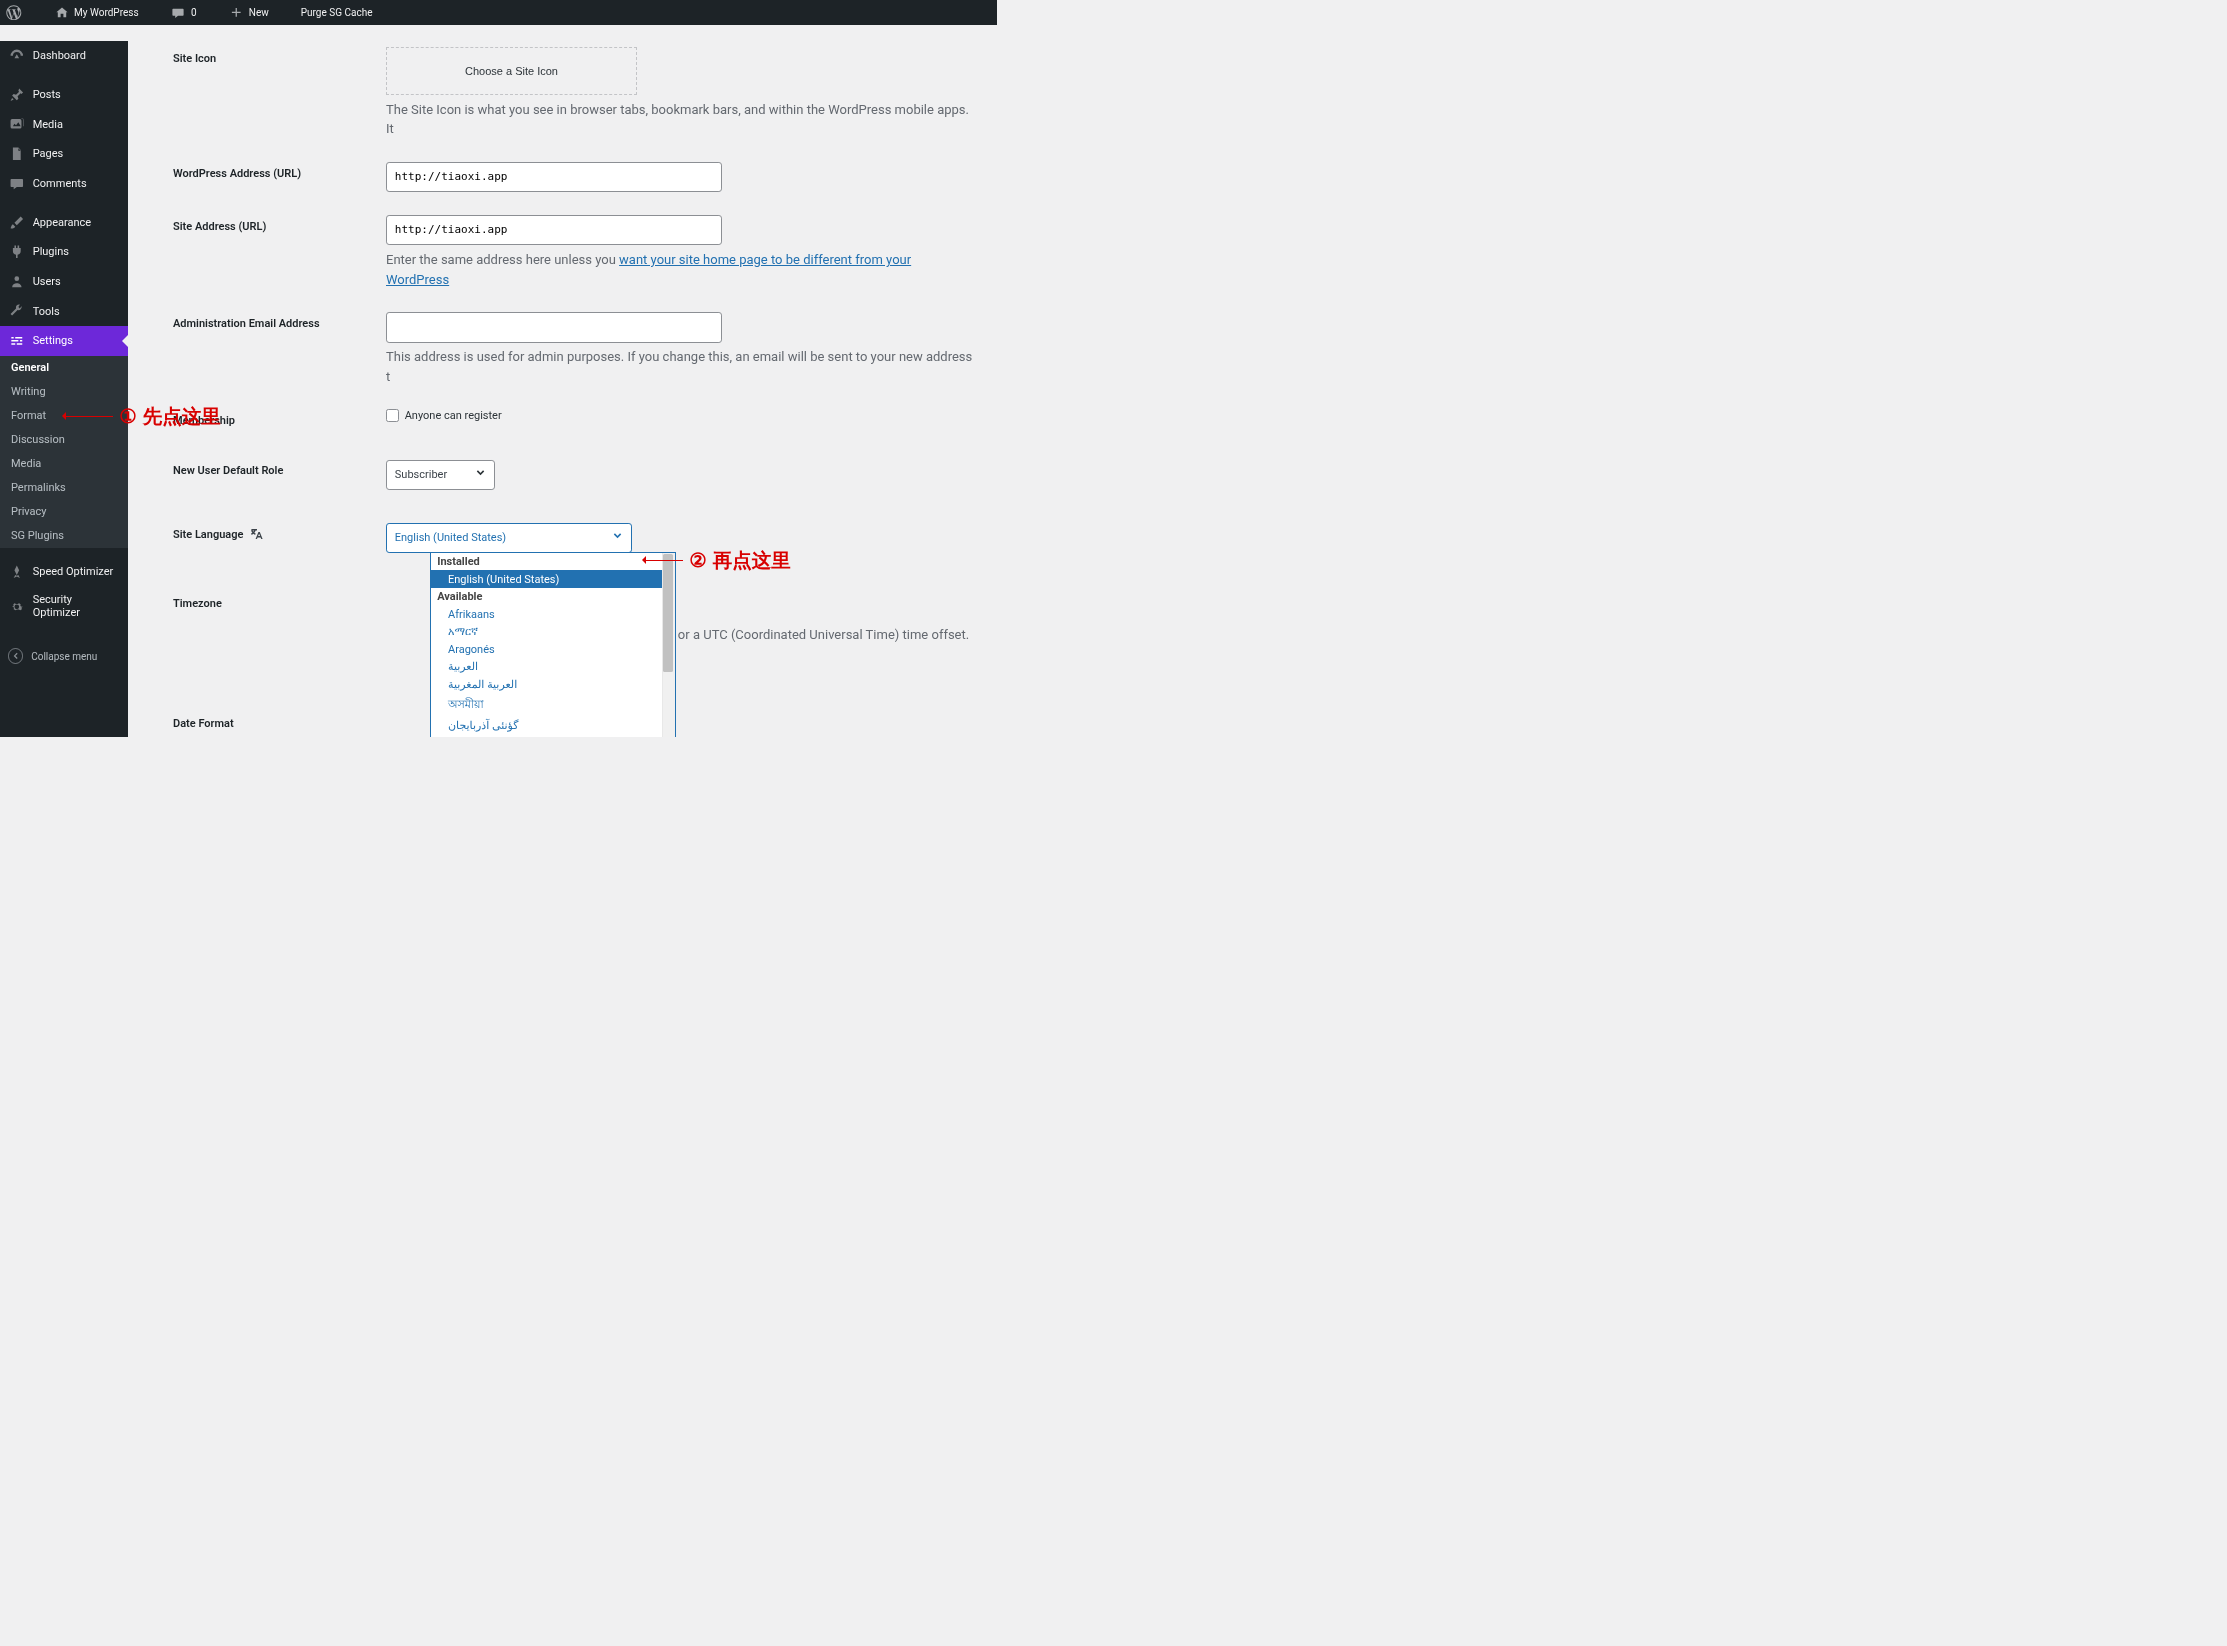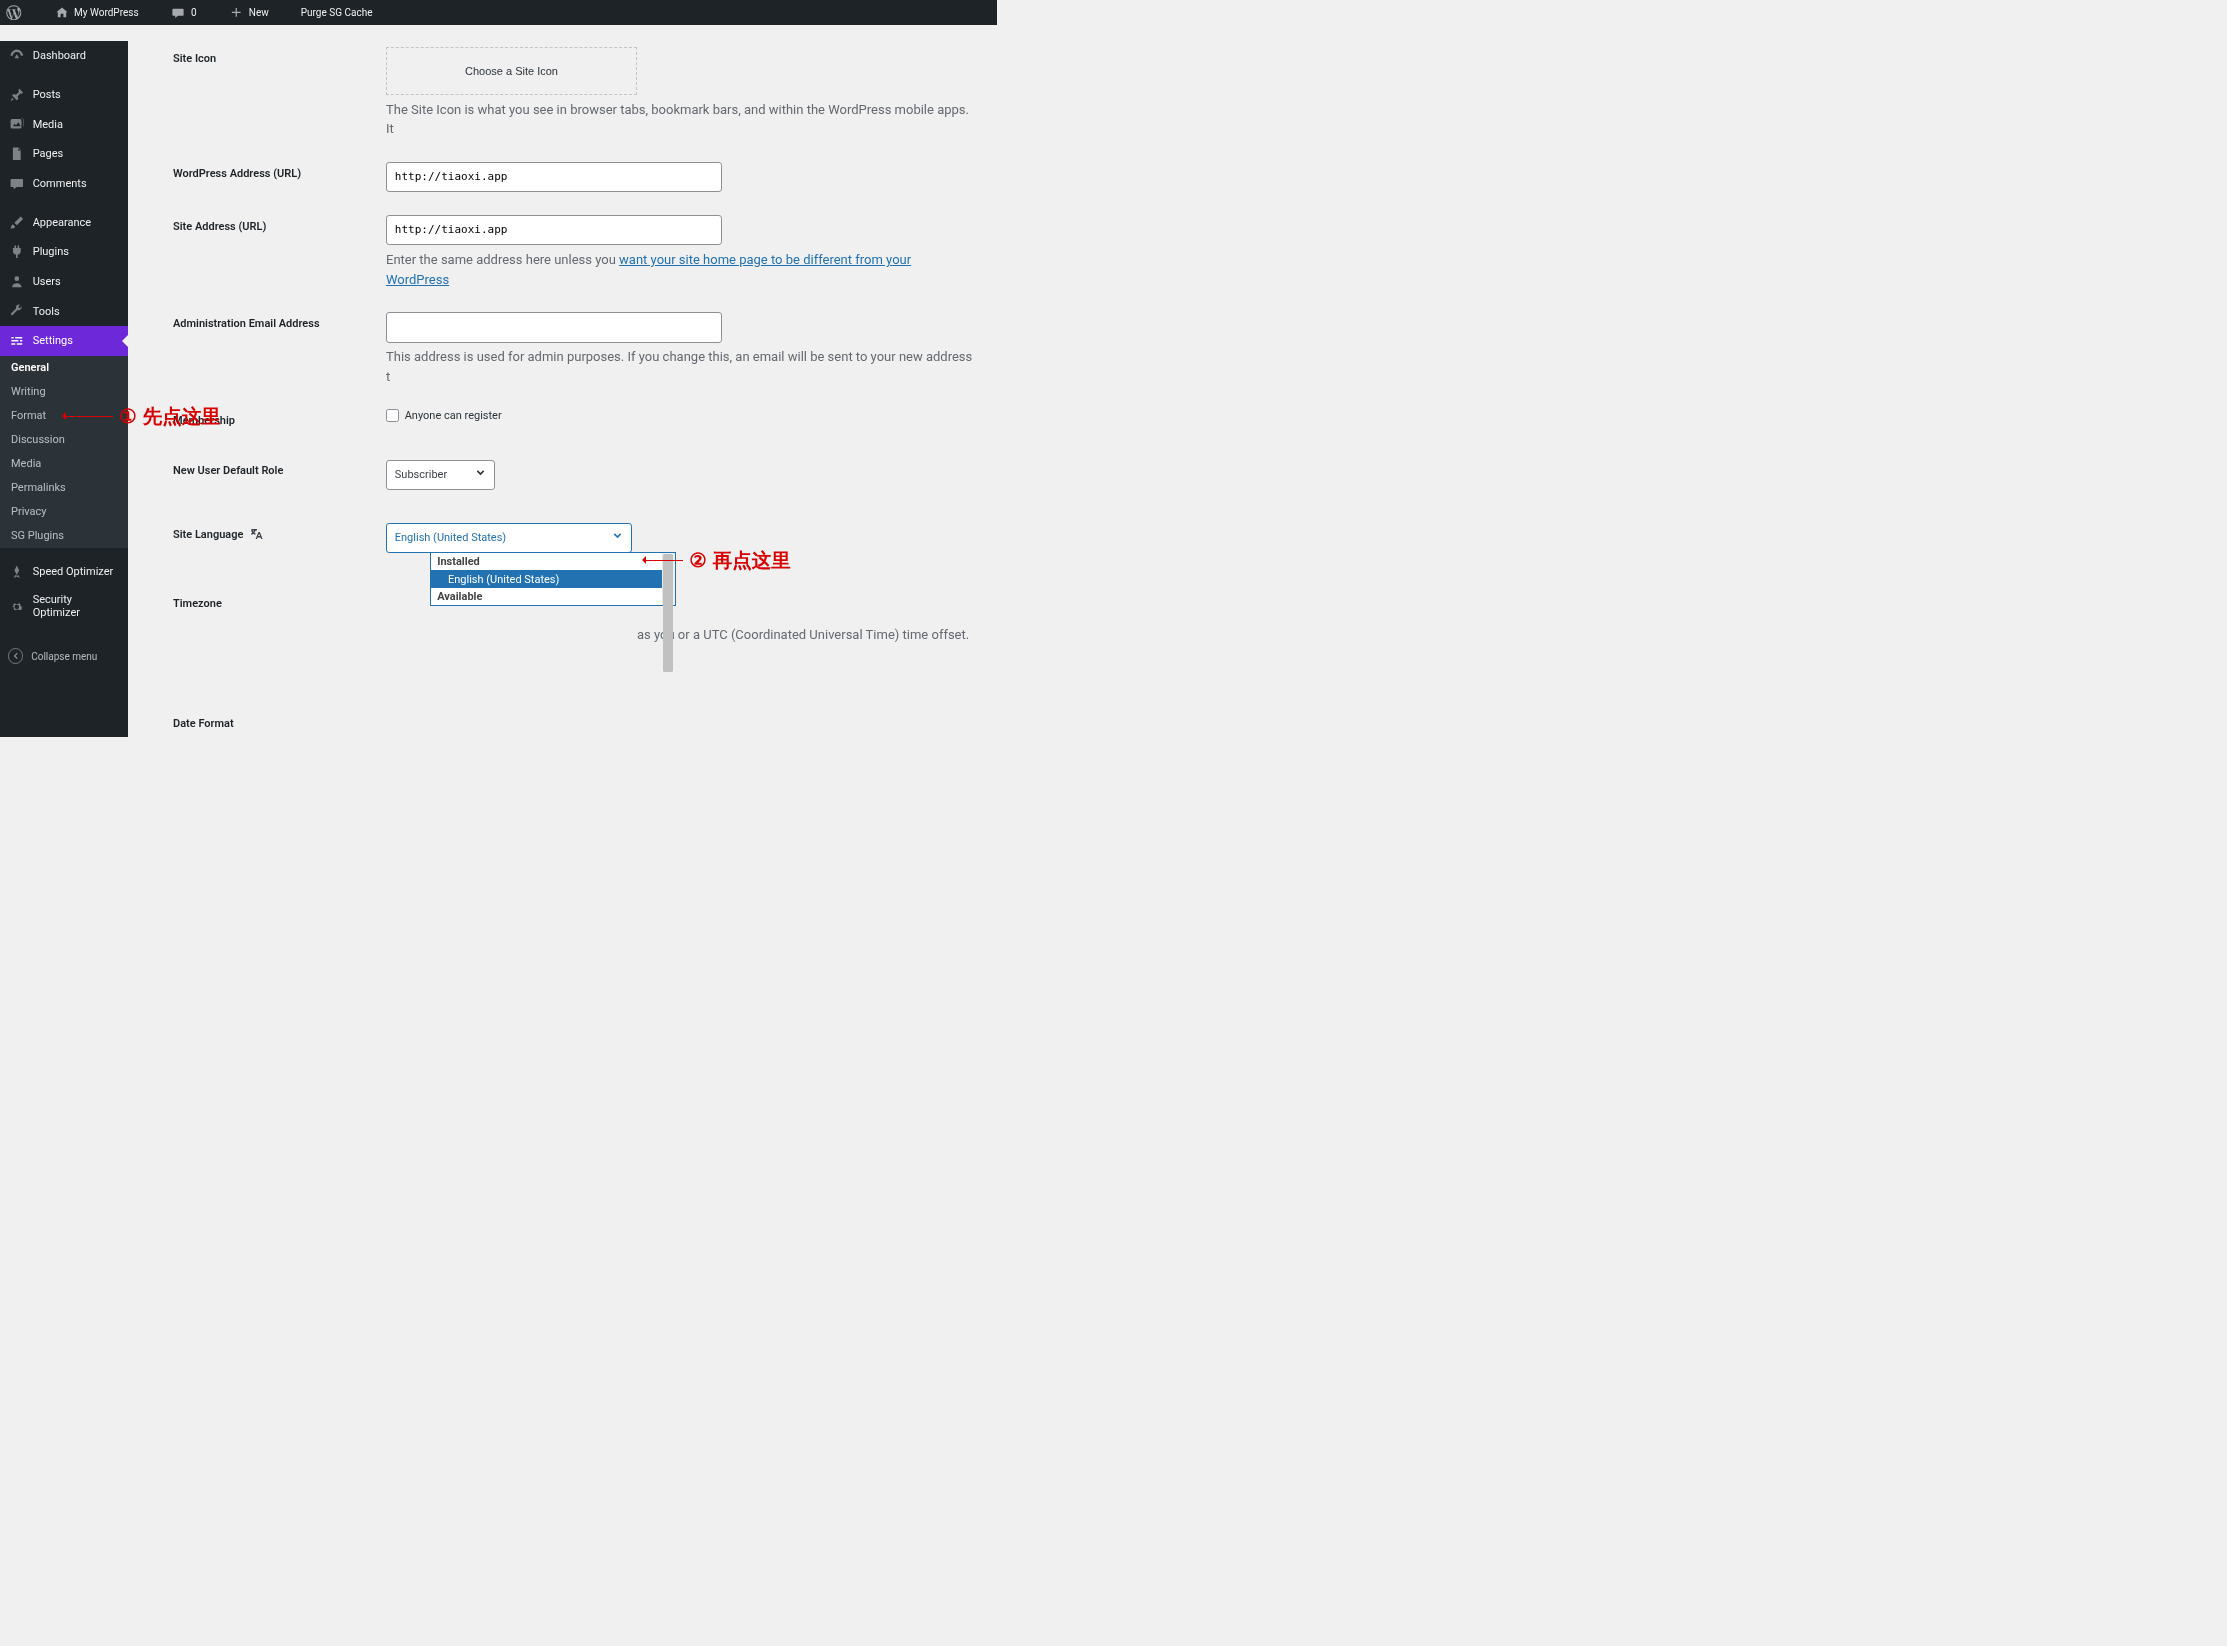--- a/index.html
+++ b/index.html
@@ -348,20 +348,30 @@
         <span>English (United States)</span>
         <span class="chev"><svg width="11" height="11" viewBox="0 0 14 14" fill="none">
                 <path d="M3 5l4 4 4-4" stroke="#2271b1" stroke-width="2"></path>
               </svg></span>
       </div>
       <div class="lang-dd" style="left:0; top:29px;margin-left:44px;">
         <div class="inner">
           <div class="group">Installed</div>
           <div class="opt selected">English (United States)</div>
           <div class="group">Available</div>
+          <div id="lang-opts">
+                <div class="opt">Afrikaans</div>
+                <div class="opt">አማርኛ</div>
+                <div class="opt">Aragonés</div>
+                <div class="opt">العربية</div>
+                <div class="opt">العربية المغربية</div>
+                <div class="opt">অসমীয়া</div>
+                <div class="opt">گؤنئی آذربایجان</div>
+                <div class="opt">Azərbaycan dili</div>
+              </div>
           <div class="scroll-track">
             <div class="scroll-thumb"></div>
           </div>
         </div>
       </div>
     </div>
   </div>
 
   <div style="height:33px"></div>
 

